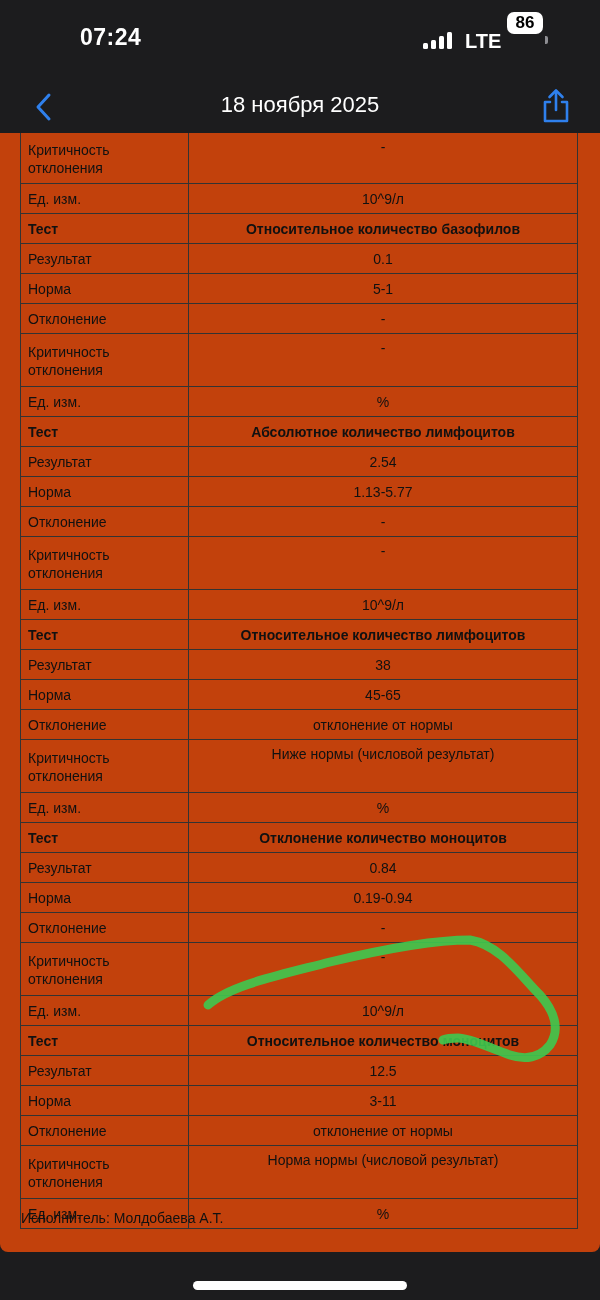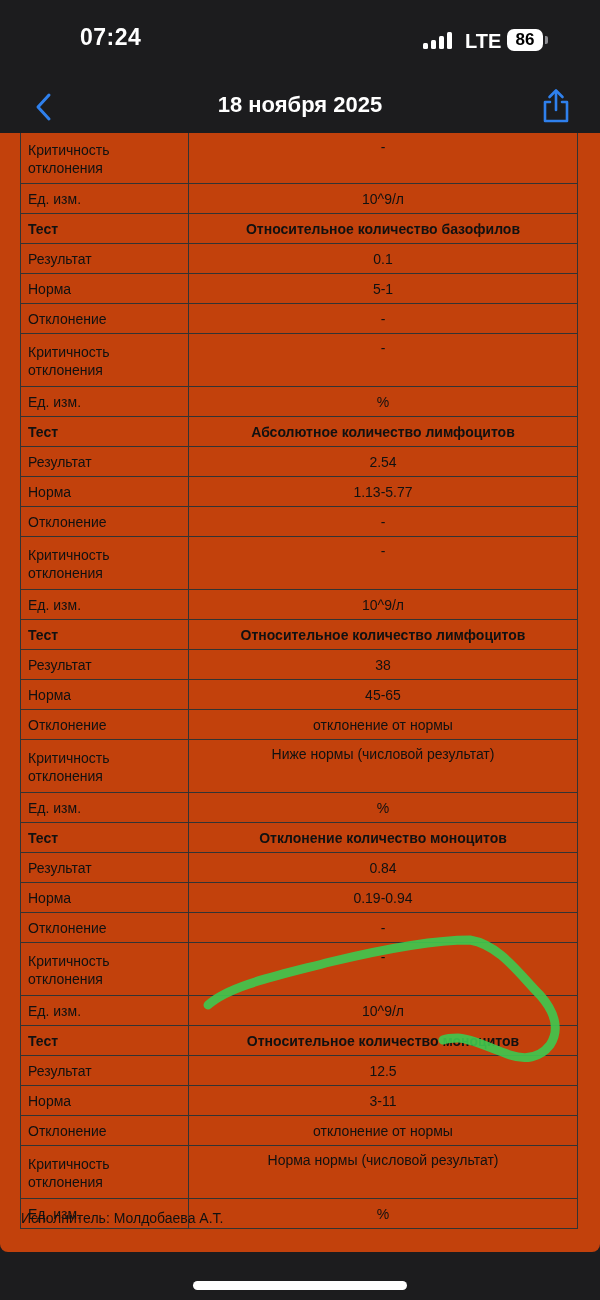--- a/index.html
+++ b/index.html
@@ -16,32 +16,32 @@
   .time {
     position:absolute; left:80px; top:24px; font-size:23px; font-weight:600;
     font-family:"Liberation Sans", sans-serif; letter-spacing:0.5px;
   }
   .signal {
     position:absolute; left:423px; top:32px; display:flex; align-items:flex-end; gap:3px; height:17px;
   }
   .signal span { display:block; width:5px; background:#fff; border-radius:1.5px; }
   .lte { position:absolute; left:465px; top:30px; font-size:20px; font-weight:600; }
   .battery {
-    position:absolute; left:507px; top:29px; width:36px; height:22px;
+    position:absolute; left:507px; top:12px; width:36px; height:22px;
     background:#fff; border-radius:7px; color:#000; font-size:17px; font-weight:700;
     display:flex; align-items:center; justify-content:center;
   }
   .battery-tip {
     position:absolute; left:545px; top:36px; width:3px; height:8px; background:#8e8e93; border-radius:0 2px 2px 0;
   }
   .nav-bar { position:absolute; top:80px; left:0; width:600px; height:52px; }
   .back-btn { position:absolute; left:30px; top:10px; width:30px; height:34px; cursor:pointer; }
   .nav-title {
     position:absolute; left:0; right:0; top:12px; text-align:center;
-    color:#fff; font-size:22px; font-weight:700;
+    color:#fff; font-size:22px; font-weight:400;
   }
   .share-btn { position:absolute; left:540px; top:8px; width:32px; height:36px; cursor:pointer; }
   .doc {
     position:absolute; top:133px; left:0; width:600px; height:1119px;
     background:#c2410c; border-radius:0 0 8px 8px; overflow:hidden;
   }
   table {
     position:absolute; left:20px; top:-1px; width:558px;
     border-collapse:collapse; table-layout:fixed;
     font-size:14px; color:#111;

